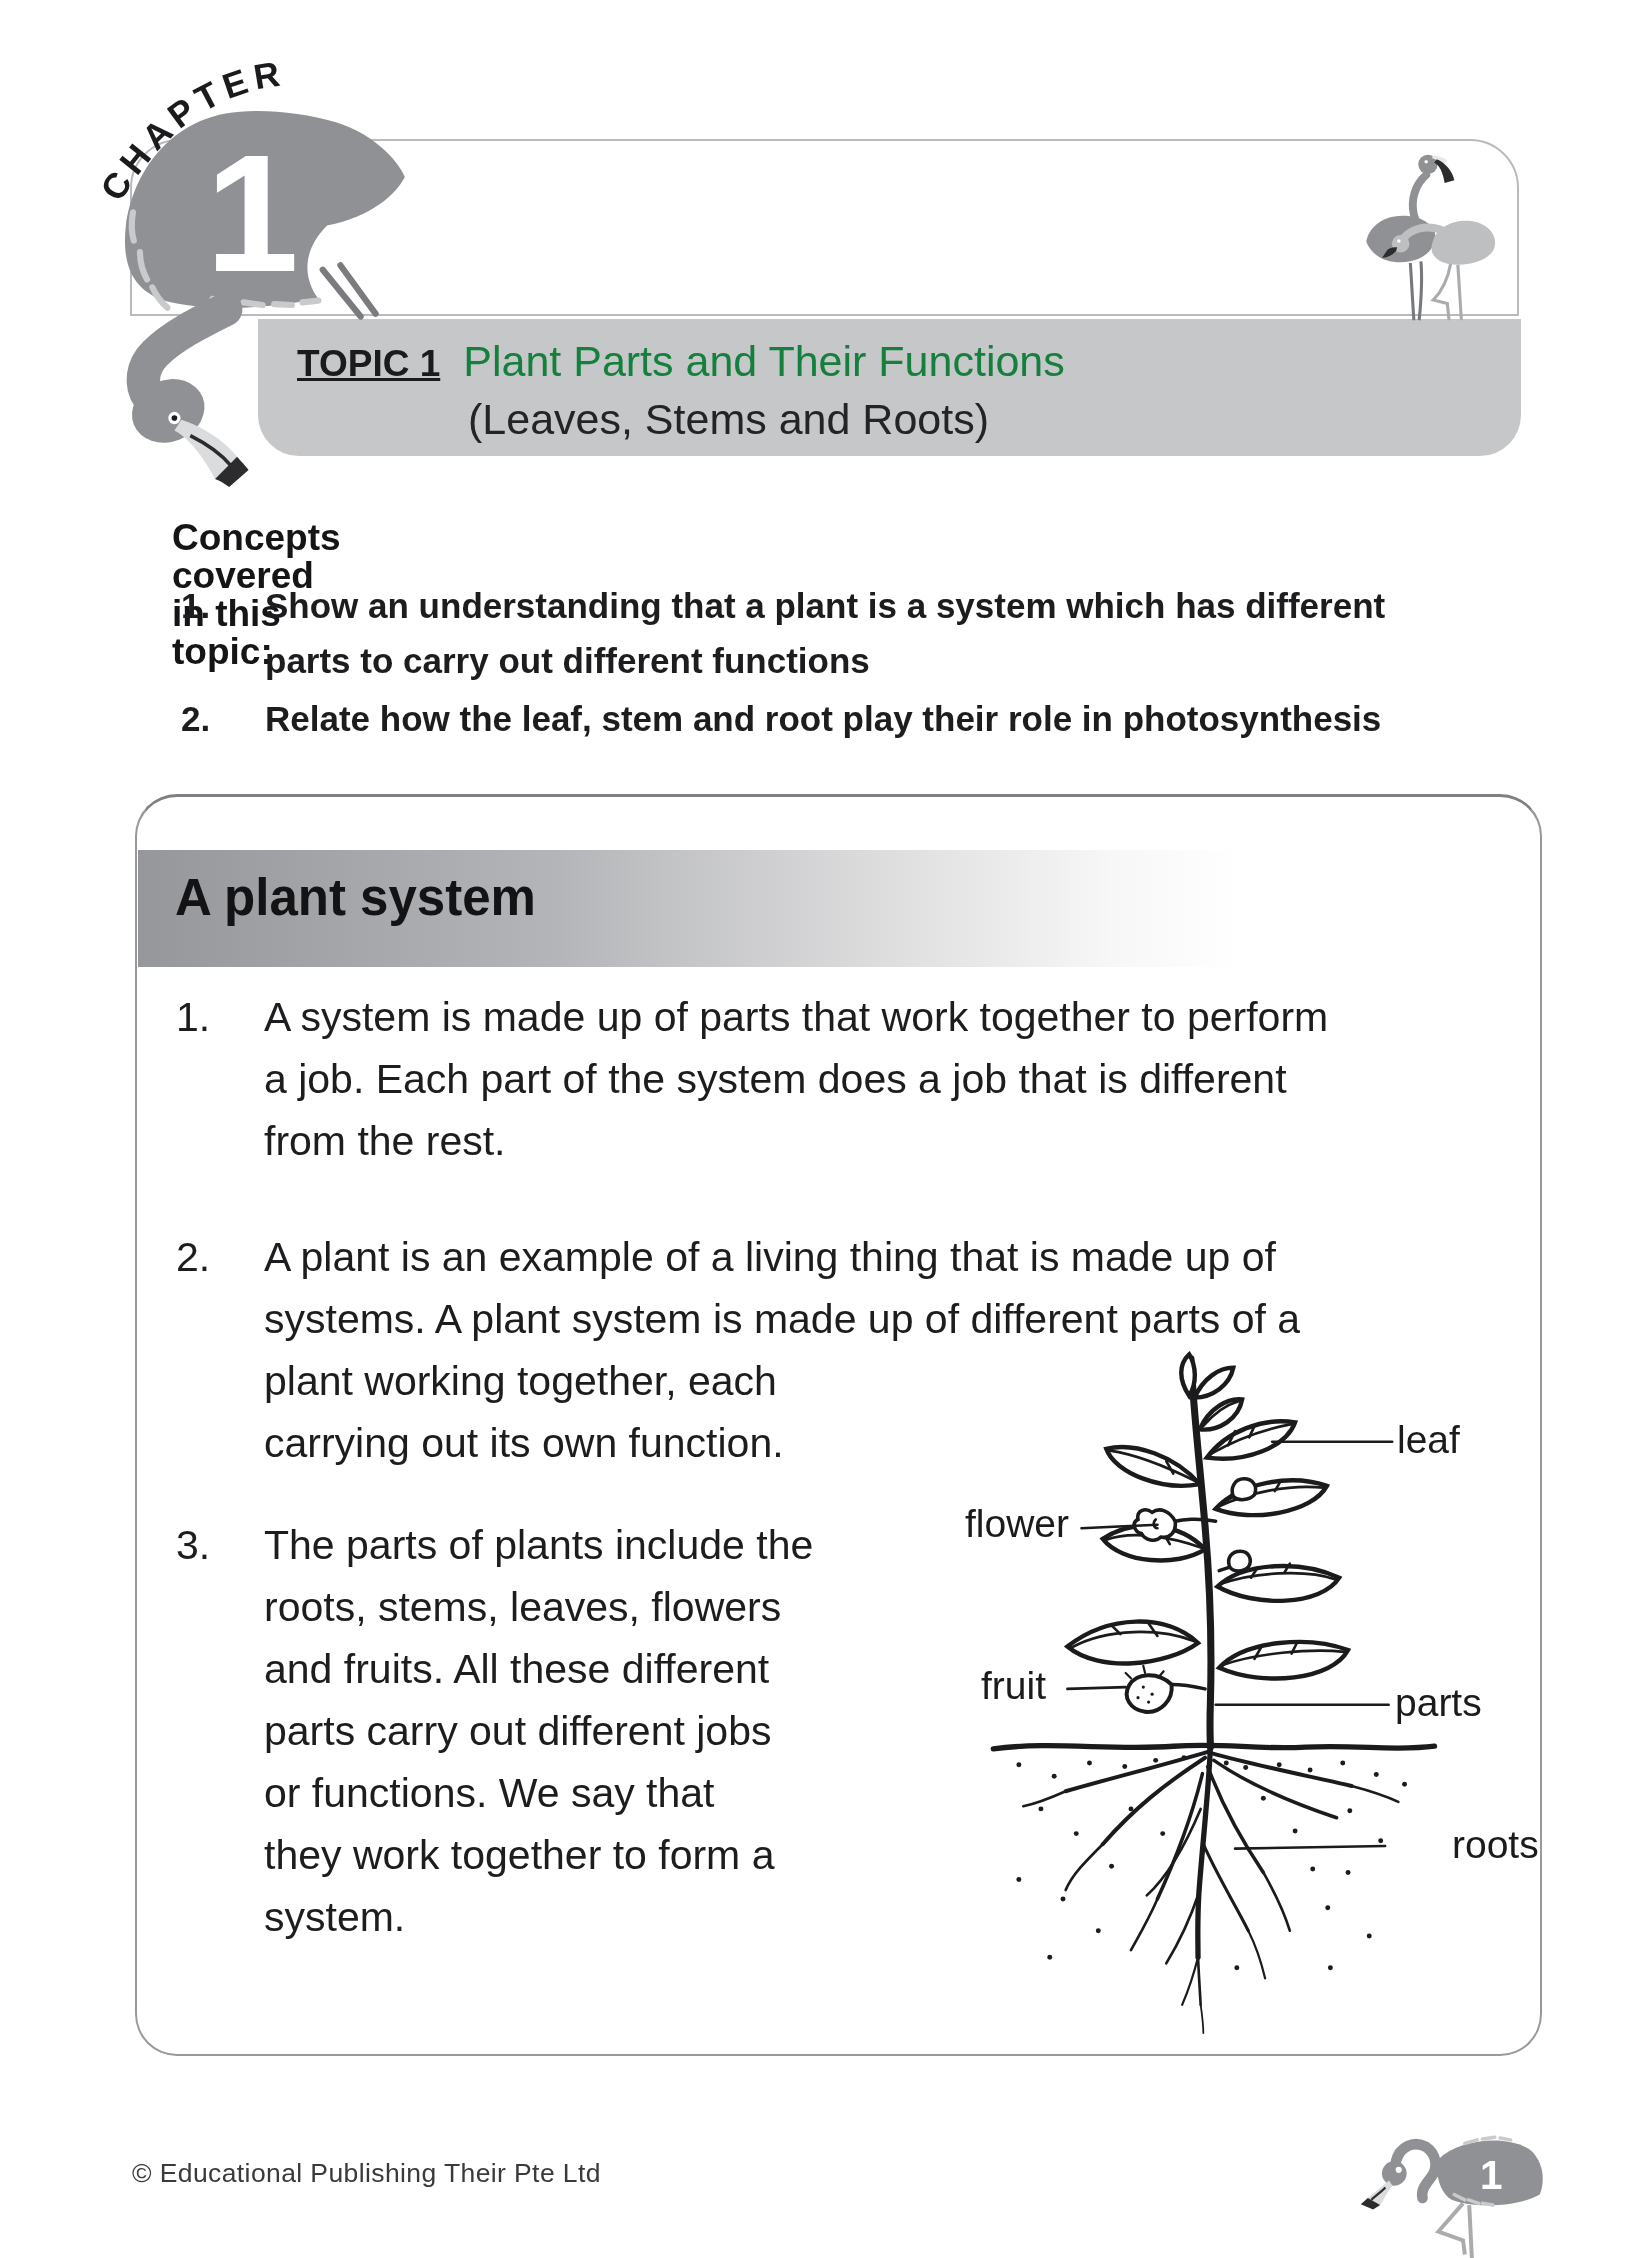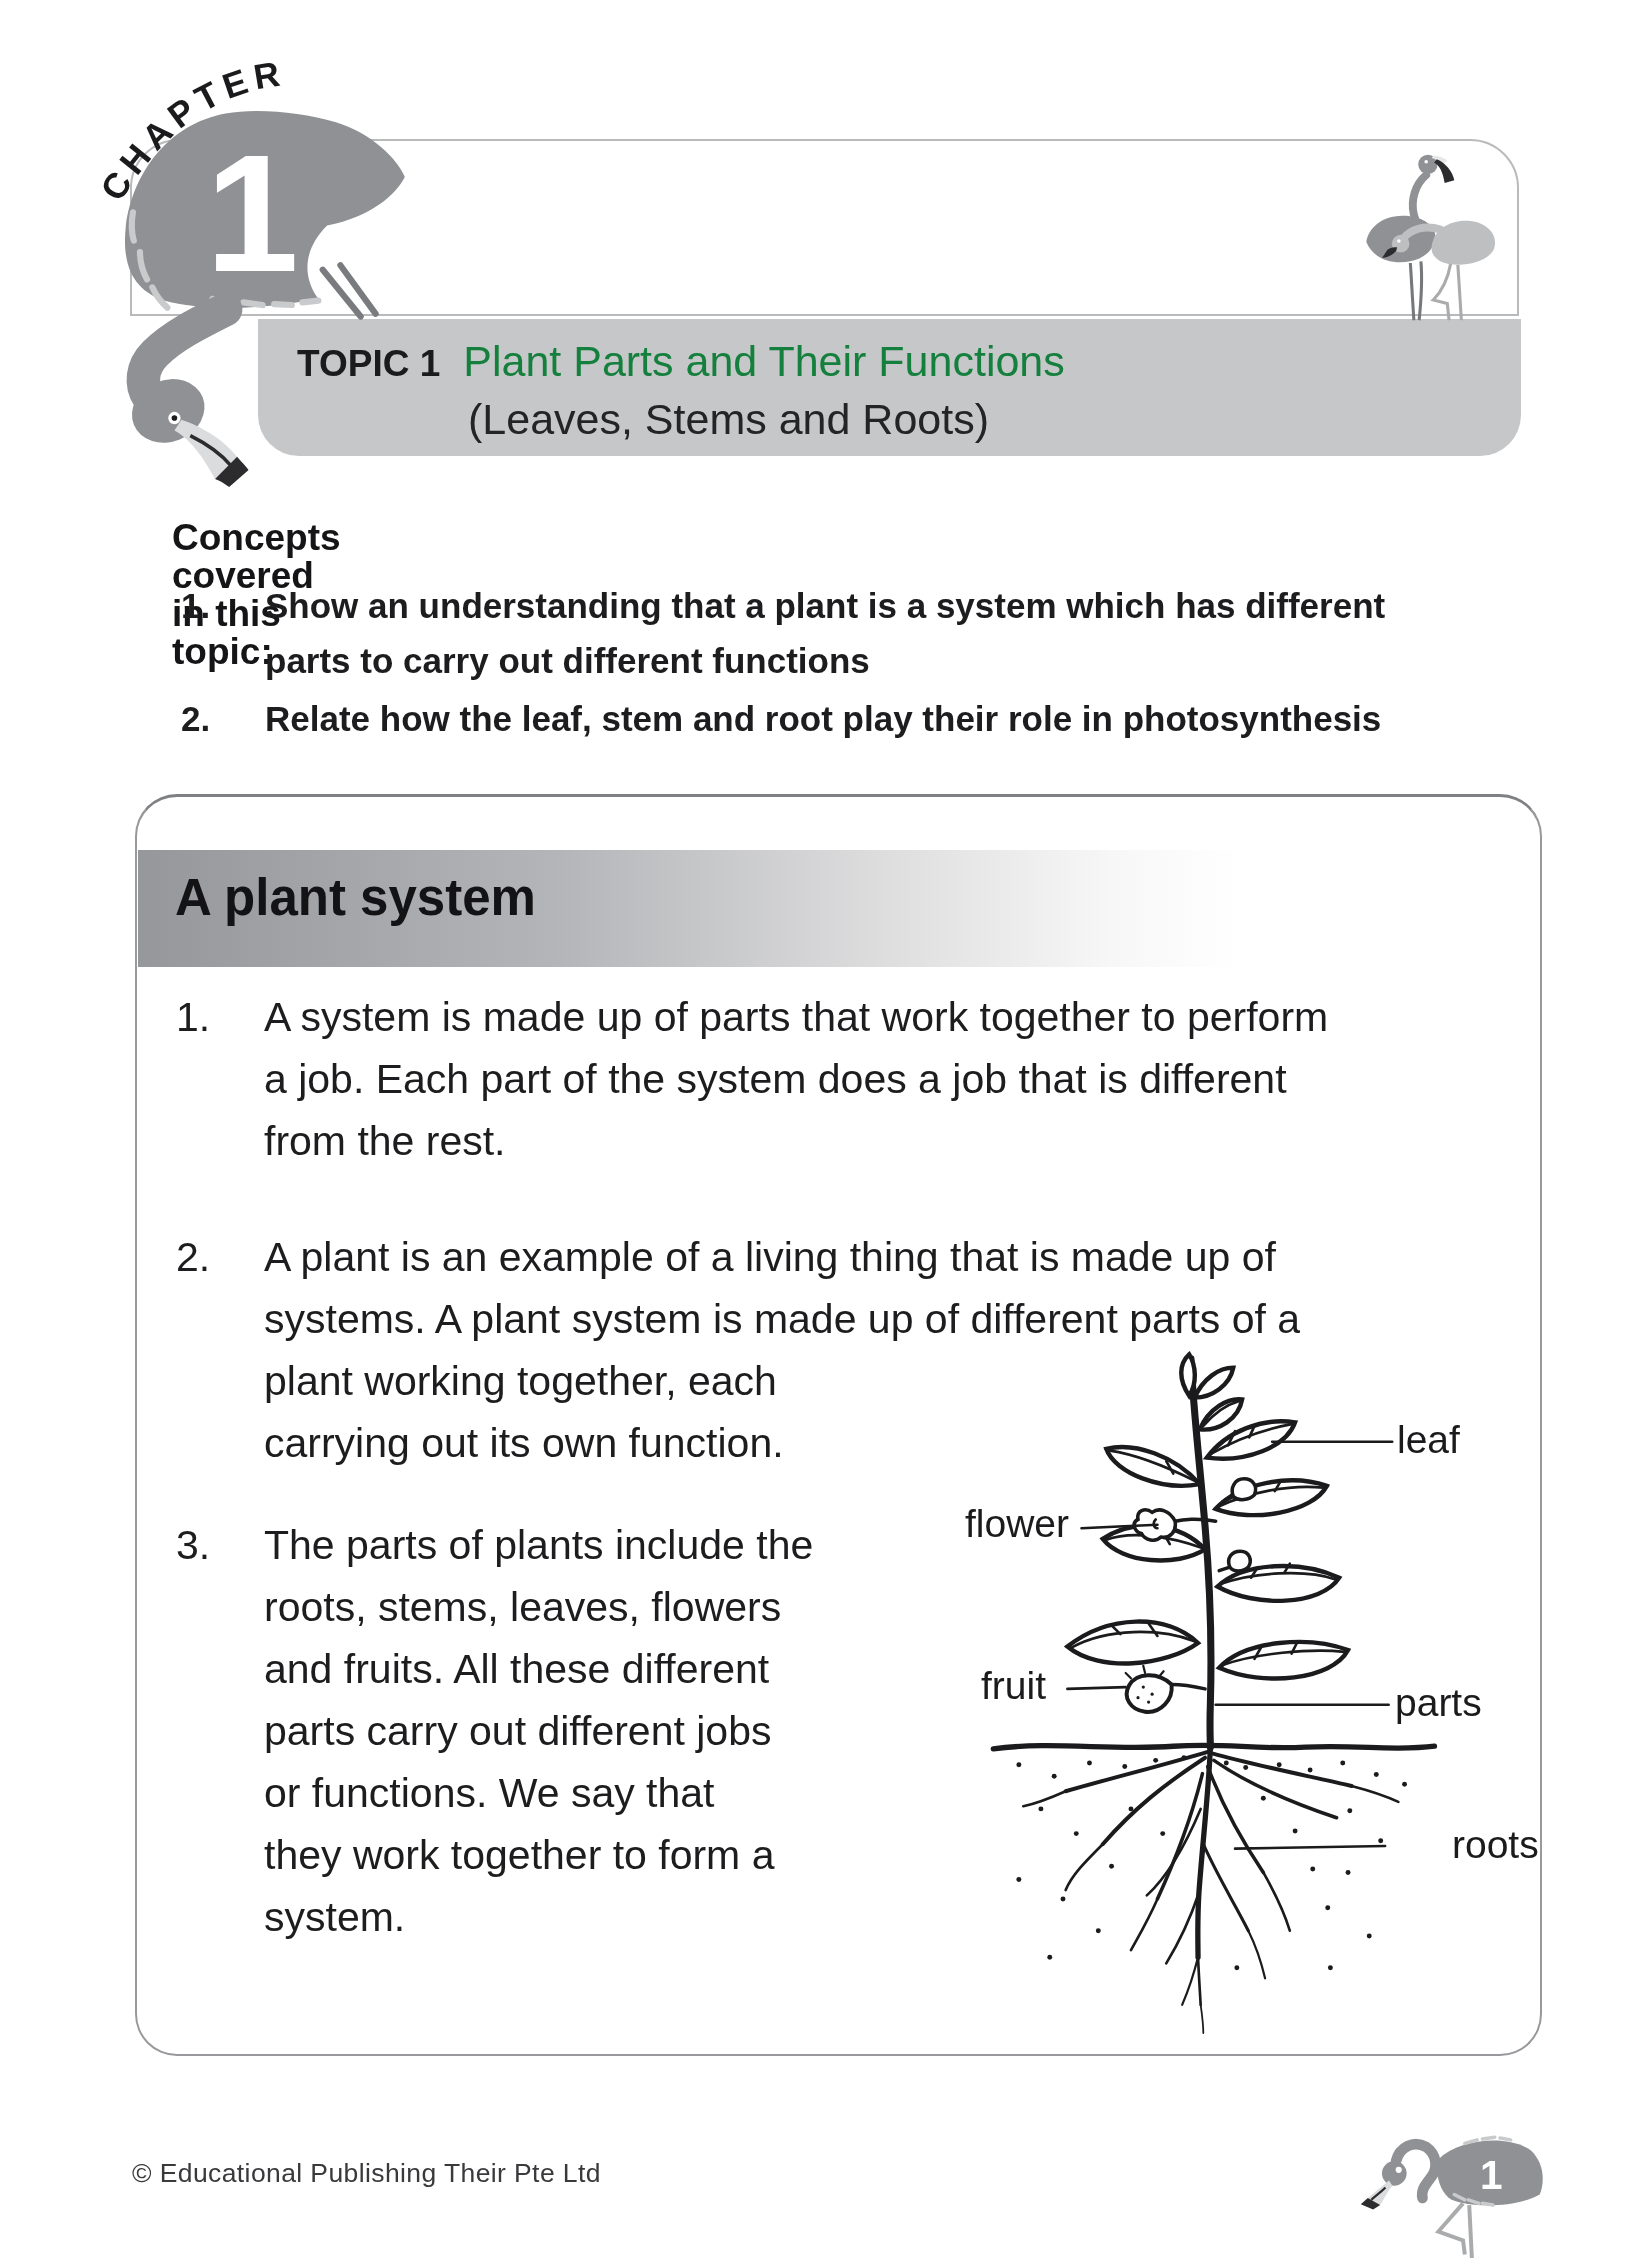--- a/index.html
+++ b/index.html
@@ -9,21 +9,21 @@
 
   
   .white-box { position:absolute; left:130px; top:139px; width:1389px; height:177px;
                background:#fff; border:2.6px solid #b9babc; border-radius:49px 49px 0 0; z-index:2; }
   .chapter-title { position:absolute; left:391px; top:203px; font-size:53px; font-weight:700;
                    letter-spacing:-0.9px; color:#161618; z-index:3; }
   .topic-band { position:absolute; left:258px; top:319px; width:1263px; height:137px;
                 background:#c6c7c9; border-radius:0 0 41px 41px; z-index:3; }
   .topic-line1 { position:absolute; left:297px; top:337px; display:flex; align-items:baseline;
                  gap:23px; z-index:4; }
-  .topic-label { font-size:37px; font-weight:700; color:#1b1b1d; letter-spacing:0px; }
+  .topic-label { font-size:37px; font-weight:700; color:#1b1b1d; letter-spacing:0px;text-decoration:underline; }
   .topic-text  { font-size:43px; font-weight:400; color:#15803d; }
   .topic-line2 { position:absolute; left:468px; top:395px; font-size:43px; font-weight:400;
                  color:#242426; z-index:4; }
   .badge-svg { position:absolute; left:49px; top:49px; width:468px; height:565px; z-index:5; }
   .flams-svg { position:absolute; left:1315px; top:131px; width:203px; height:191px; z-index:4; }
 
   
   .concepts { position:absolute; left:0; top:0; z-index:1; }
   .concepts-heading { position:absolute; left:172px; top:519px; font-size:37px; font-weight:700;
                       line-height:38px; color:#151517; }

